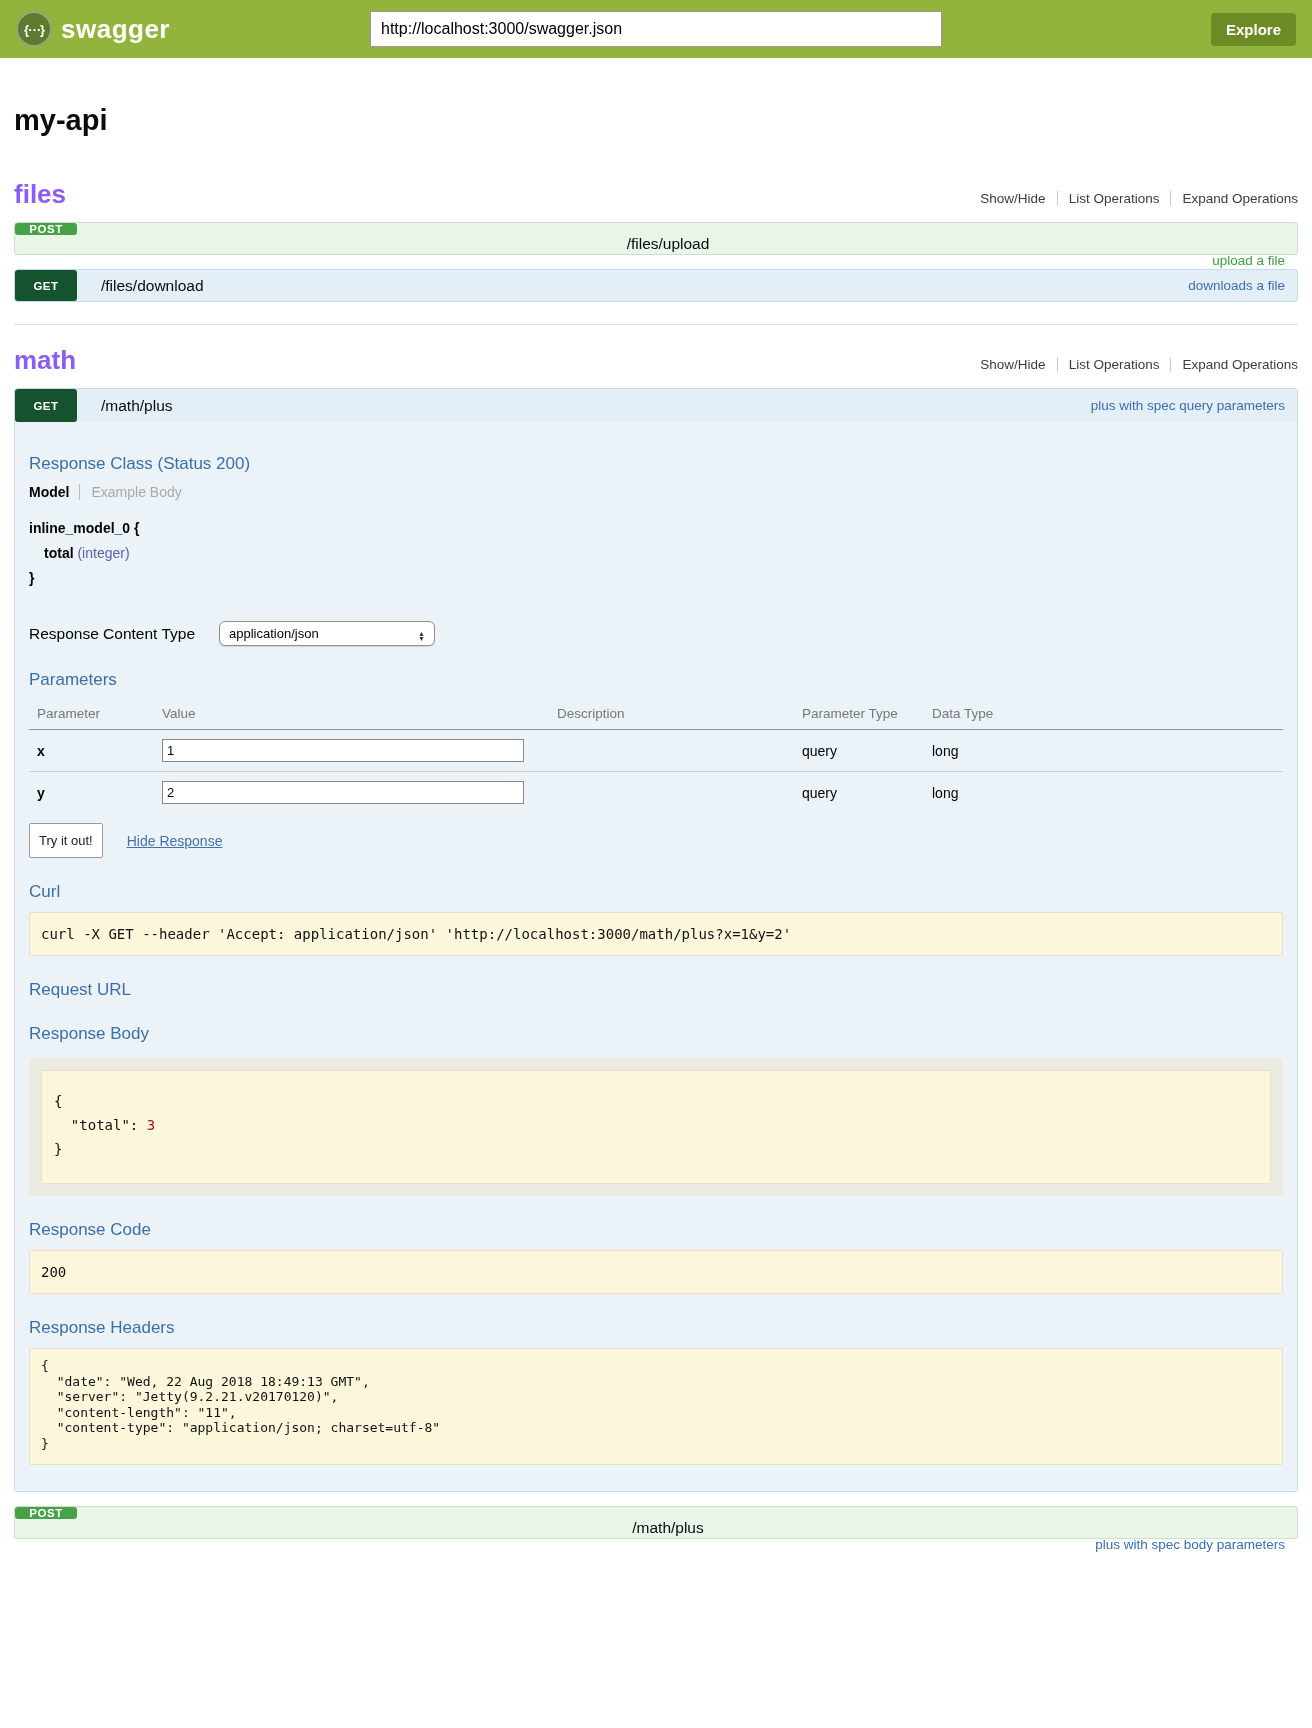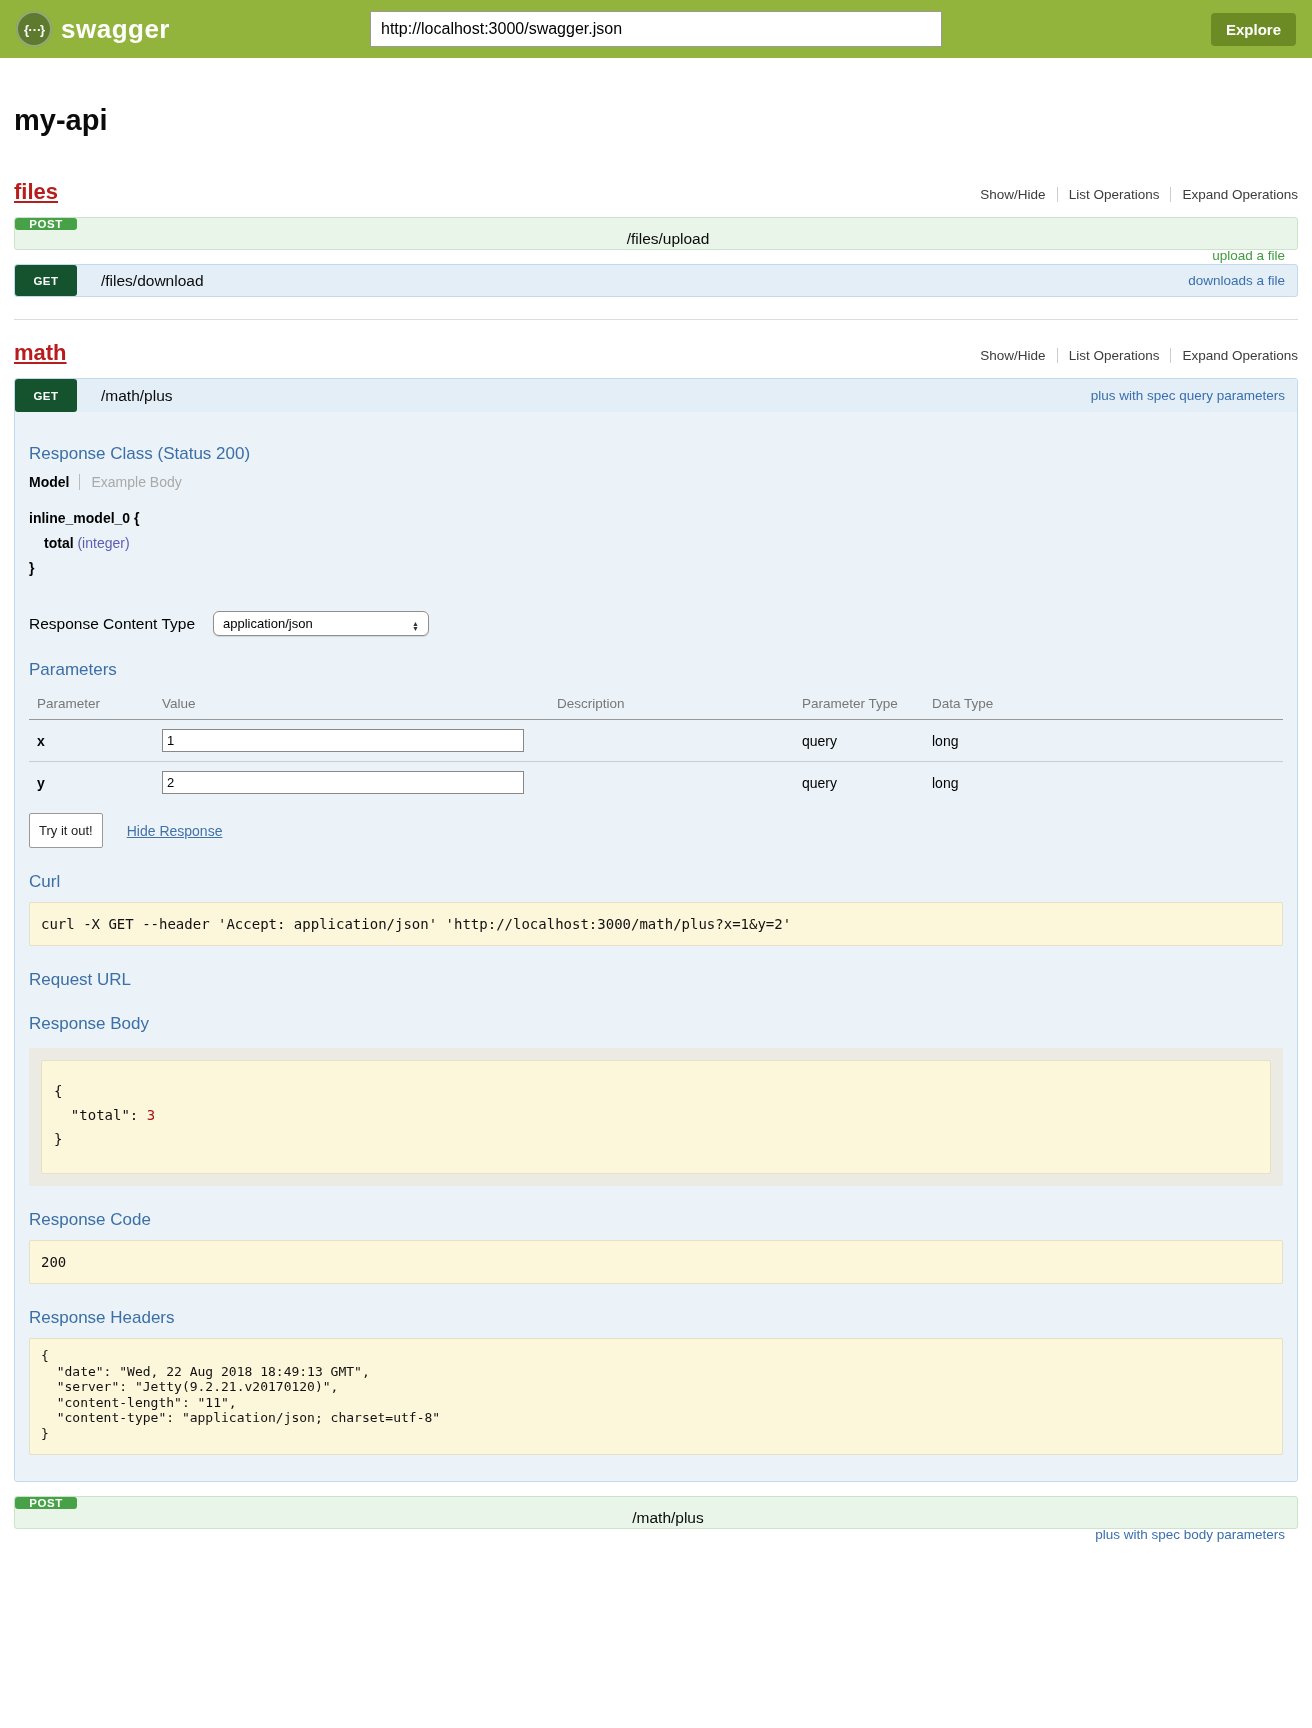--- a/index.html
+++ b/index.html
@@ -19,21 +19,21 @@
                padding:6px 10px; font-size:16px; font-family:"Liberation Sans",sans-serif; color:#000; }
   .explore-wrap { flex:1; text-align:right; }
   .explore-btn { background:#6d8b24; color:#fff; font-weight:bold; font-size:15px;
                  border:none; border-radius:4px; padding:8px 15px; cursor:pointer; }
 
   
   .content { padding:0 14px; }
   .api-title { font-size:29px; font-weight:bold; color:#0b0b0b; margin:48px 0 44px; line-height:1; }
 
   .section-head { display:flex; align-items:baseline; justify-content:space-between; margin:20px 0 12px; }
-  .section-title { font-size:22px; font-weight:bold; color:#b91c1c;text-decoration:underline; }
+  .section-title { font-size:26px; font-weight:bold; color:#8b5cf6; }
   .section-controls { display:flex; font-size:13.5px; color:#3c3c3c; }
   .section-controls .ctl { padding:0 11px; cursor:pointer; }
   .section-controls .ctl + .ctl { border-left:1px solid #ccc; }
   .section-controls .ctl:last-child { padding-right:0; }
   .section-divider { border-top:1px solid #ddd; margin:22px 0 4px; }
 
   
   .op-row { display:flex; align-items:center; height:33px; border:1px solid; border-radius:3px; margin-bottom:14px; }
   .op-row.post { background:#e9f5e9; border-color:#cbe3cb;flex-direction:column; }
   .op-row.get  { background:#e4eef7; border-color:#c3d9ec; }
@@ -57,21 +57,21 @@
   .model-tabs { display:flex; align-items:center; font-size:14px; margin:2px 0 16px; }
   .model-tabs .tab-model { color:#000; padding-right:10px; font-weight:bold; }
   .model-tabs .tab-example { color:#a9a9a9; border-left:1px solid #bbb; padding-left:11px; }
 
   .model-sig { font-size:14px; color:#000; line-height:25px; margin-bottom:28px; }
   .sig-open, .sig-close { font-weight:bold; }
   .sig-prop { padding-left:15px; }
   .sig-prop .pname { font-weight:bold; }
   .sig-prop .ptype { color:#5e5cb2; }
 
-  .rct-row { display:flex; align-items:center; gap:18px; margin:30px 0 6px; }
+  .rct-row { display:flex; align-items:center; gap:24px; margin:30px 0 6px; }
   .rct-label { font-size:15.5px; color:#000; }
   .select-box { width:216px; background:#fff; border:1px solid #8f8f8f; border-radius:6px;
                 padding:4px 7px 4px 9px; display:flex; align-items:flex-end; justify-content:space-between;
                 font-size:13px; color:#000; cursor:pointer; box-shadow:0 1px 1px rgba(0,0,0,.12); }
   .select-arrows { display:flex; flex-direction:column; line-height:5px; font-size:7px; color:#333; padding-right:2px; }
 
   table.params { border-collapse:collapse; width:100%; margin-top:8px; }
   table.params th { text-align:left; color:#777; font-weight:normal; font-size:13.5px;
                     padding:6px 8px 8px; border-bottom:1px solid #999; }
   table.params td { padding:9px 8px; font-size:14px; color:#000; vertical-align:middle; }

